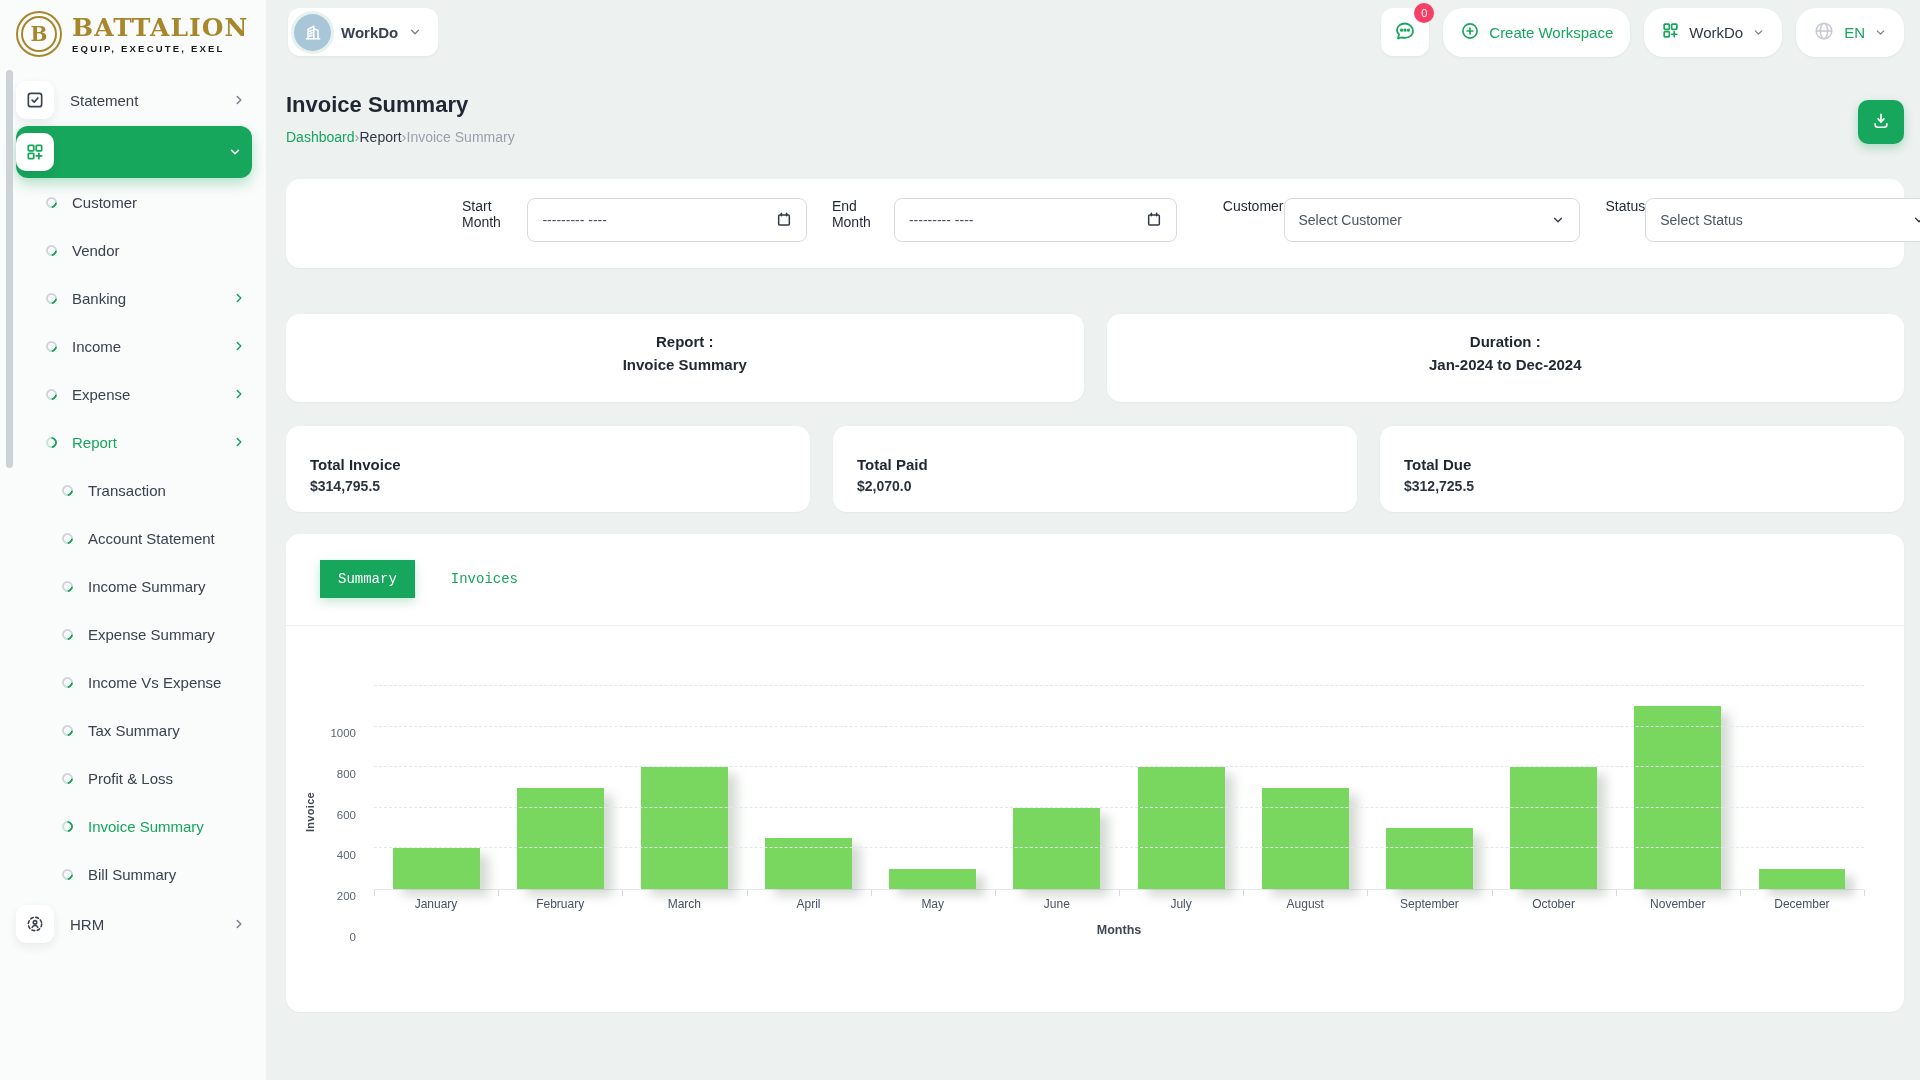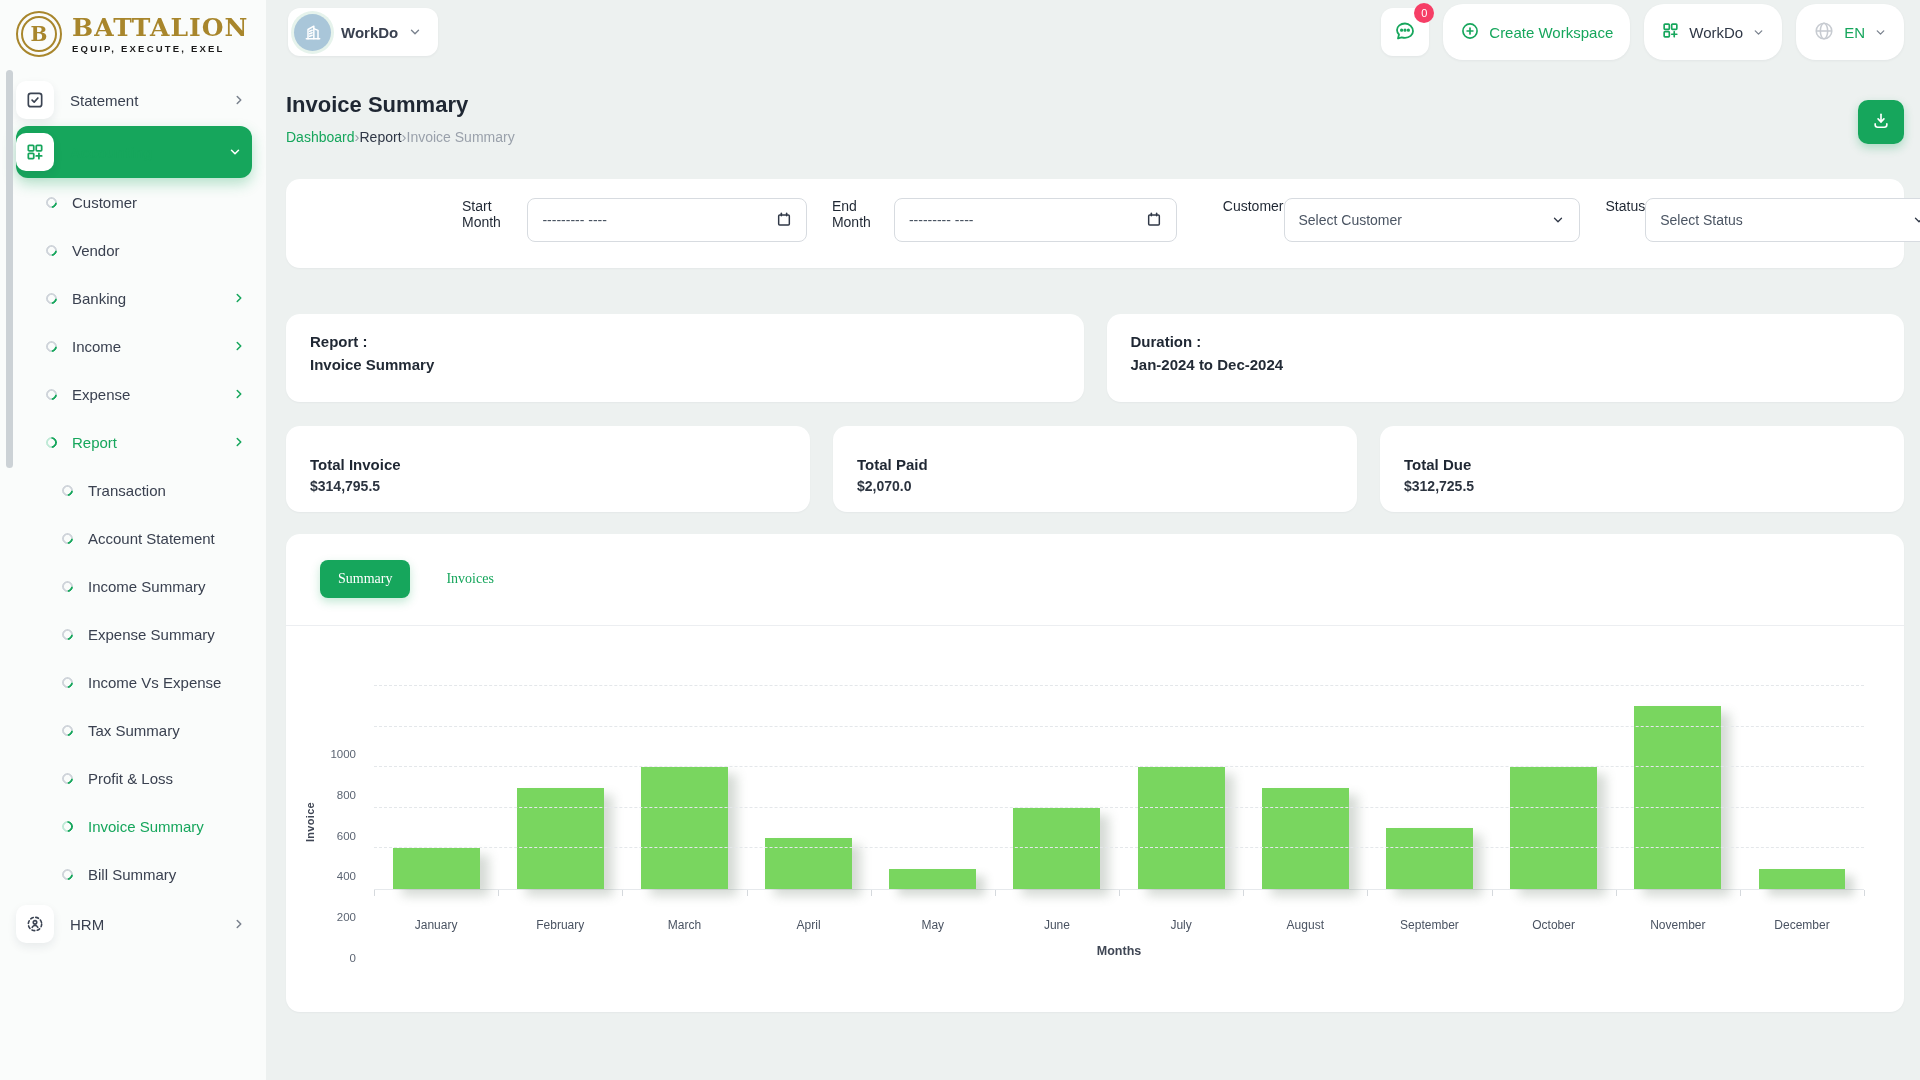--- a/index.html
+++ b/index.html
@@ -37,21 +37,21 @@
   
   .topbar { position:absolute; left:266px; right:0; top:0; height:64px; display:flex; align-items:center; padding:0 16px 0 22px; z-index:4; }
   .ws-pill { display:flex; align-items:center; gap:10px; background:#fff; border:none; border-radius:12px; height:48px; padding:5px 16px 5px 6px;
     cursor:pointer; box-shadow:0 1px 3px rgba(16,24,40,.05); font-size:15px; font-weight:bold; color:#3a4150; font-family:inherit; }
   .ws-avatar { width:37px; height:37px; border-radius:50%; background:#a9c6d9; display:flex; align-items:center; justify-content:center; box-shadow:0 0 0 3px #e6f3ec; }
   .top-right { margin-left:auto; display:flex; align-items:center; gap:14px; }
   .icon-btn { position:relative; width:48px; height:48px; border:none; border-radius:12px; background:#fff; cursor:pointer;
     display:flex; align-items:center; justify-content:center; box-shadow:0 1px 3px rgba(16,24,40,.05); }
   .badge { position:absolute; top:-5px; right:-5px; min-width:20px; height:20px; border-radius:10px; background:#f63e66; color:#fff;
     font-size:11px; display:flex; align-items:center; justify-content:center; padding:0 5px; }
-  .pill-btn { display:flex; align-items:center; gap:9px; background:#fff; border:none; border-radius:20px; height:56px; padding:0 17px;
+  .pill-btn { display:flex; align-items:center; gap:9px; background:#fff; border:none; border-radius:20px; height:49px; padding:0 17px;
     cursor:pointer; box-shadow:0 1px 3px rgba(16,24,40,.05); font-size:15px; color:#2f3746; font-family:inherit; }
   .pill-btn .green-text { color:#16a65c; }
   .chev { color:#7a828e; display:flex; align-items:center; }
 
   
   .main { position:absolute; left:286px; right:16px; top:64px; z-index:1; }
   .page-head { margin-top:28px; position:relative; }
   .page-title { font-size:22px; font-weight:bold; color:#1f2733; }
   .breadcrumb { margin-top:10px; font-size:14px; display:flex; align-items:center; gap:0; }
   .bc-link { color:#16a65c; cursor:pointer; }
@@ -73,48 +73,48 @@
   .f-control .grow { flex:1; }
   .w306 { width:306px; } .w288 { width:296px;gap:20px; }
   .gap25 { width:25px; flex:0 0 auto; } .gap46 { width:46px; flex:0 0 auto; } .gap26 { width:26px; flex:0 0 auto; } .gap40 { width:40px; flex:0 0 auto; }
   .f-buttons { display:flex; gap:7px; }
   .sq-btn { width:37px; height:37px; border:none; border-radius:9px; cursor:pointer; display:flex; align-items:center; justify-content:center; }
   .sq-green { background:#16a65c; box-shadow:0 3px 8px rgba(22,166,92,.3); }
   .sq-pink { background:#f4406f; box-shadow:0 3px 8px rgba(244,64,111,.3); }
 
   
   .row2 { margin-top:46px; display:flex; gap:23px; }
-  .info-card { flex:1; height:88px; padding:19px 24px; }
+  .info-card { flex:1; height:88px; padding:19px 24px;text-align:center; }
   .info-label { font-size:15px; font-weight:bold; color:#1f2733; }
   .info-value { font-size:15px; font-weight:bold; color:#232b36; margin-top:6px; }
 
   .row3 { margin-top:24px; display:flex; gap:23px; }
   .total-card { flex:1; height:86px; padding:30px 24px; }
   .total-label { font-size:15px; font-weight:bold; color:#1f2733; }
   .total-value { font-size:14px; font-weight:bold; color:#2c3440; margin-top:5px; }
 
   
   .chart-card { margin-top:22px; height:478px; padding:26px 0 0 0; }
   .tabs { display:flex; align-items:center; gap:18px; padding:0 34px; }
-  .tab { border:none; background:transparent; font-family:Liberation Serif, serif; font-size:14px; cursor:pointer; color:#16a65c; padding:11px 18px; border-radius:8px; }
+  .tab { border:none; background:transparent; font-family:Liberation Mono, monospace; font-size:14px; cursor:pointer; color:#16a65c; padding:11px 18px; border-radius:0; }
   .tab.active { background:#16a65c; color:#fff; box-shadow:0 4px 10px rgba(22,166,92,.25); }
   .tabs-divider { margin-top:27px; border-bottom:1px solid #eceef1; }
 
   .chart-area { position:relative; margin:60px 40px 0 88px; }
   .plot { position:relative; height:204px; border-bottom:1px solid #e6e9ec; }
   .gridline { position:absolute; left:0; right:0; height:0; border-top:1px dashed #e4e7ea; }
   .bars { position:absolute; left:0; right:0; top:0; bottom:0; display:flex; align-items:flex-end; }
   .bar-col { flex:1; display:flex; justify-content:center; align-items:flex-end; height:100%; }
   .bar { width:70%; background:#79d65f; box-shadow:9px 7px 10px rgba(70,90,70,.22); }
   .yticks { position:absolute; left:-58px; top:0; bottom:0; width:48px; }
   .ytick { position:absolute; right:8px; transform:translateY(50%); font-size:11.5px; color:#5c6573; }
   .y-axis-title { position:absolute; left:-84px; top:50%; transform:translateY(-50%) rotate(-90deg); font-size:11px; font-weight:bold; color:#3f4654; letter-spacing:.3px; }
   .xtick-row { position:relative; height:7px; }
   .xtick { position:absolute; top:0; width:1px; height:6px; background:#d5d9dd; }
-  .x-labels { display:flex; margin-top:21px; }
+  .x-labels { display:flex; margin-top:0;justify-content:flex-end; }
   .x-label { flex:1; text-align:center; font-size:12px; color:#4a5362; }
   .x-axis-title { text-align:center; font-size:12.5px; font-weight:bold; color:#3f4654; margin-top:12px; }
 </style>
 </head>
 <body>
 
 <aside class="sidebar">
   <div class="logo-row">
     <span class="logo-badge">
       <span class="logo-badge-inner">B</span>

